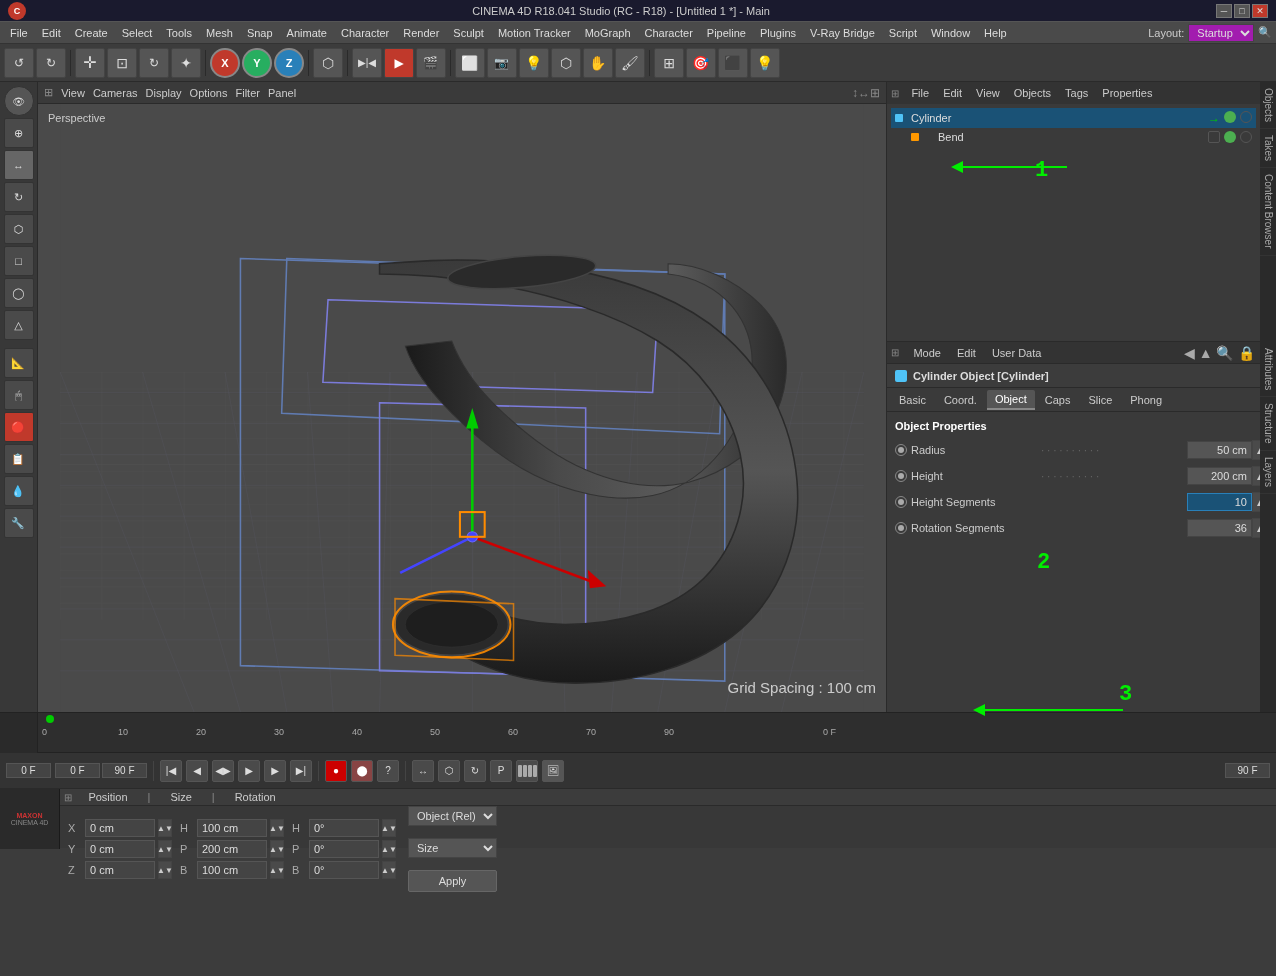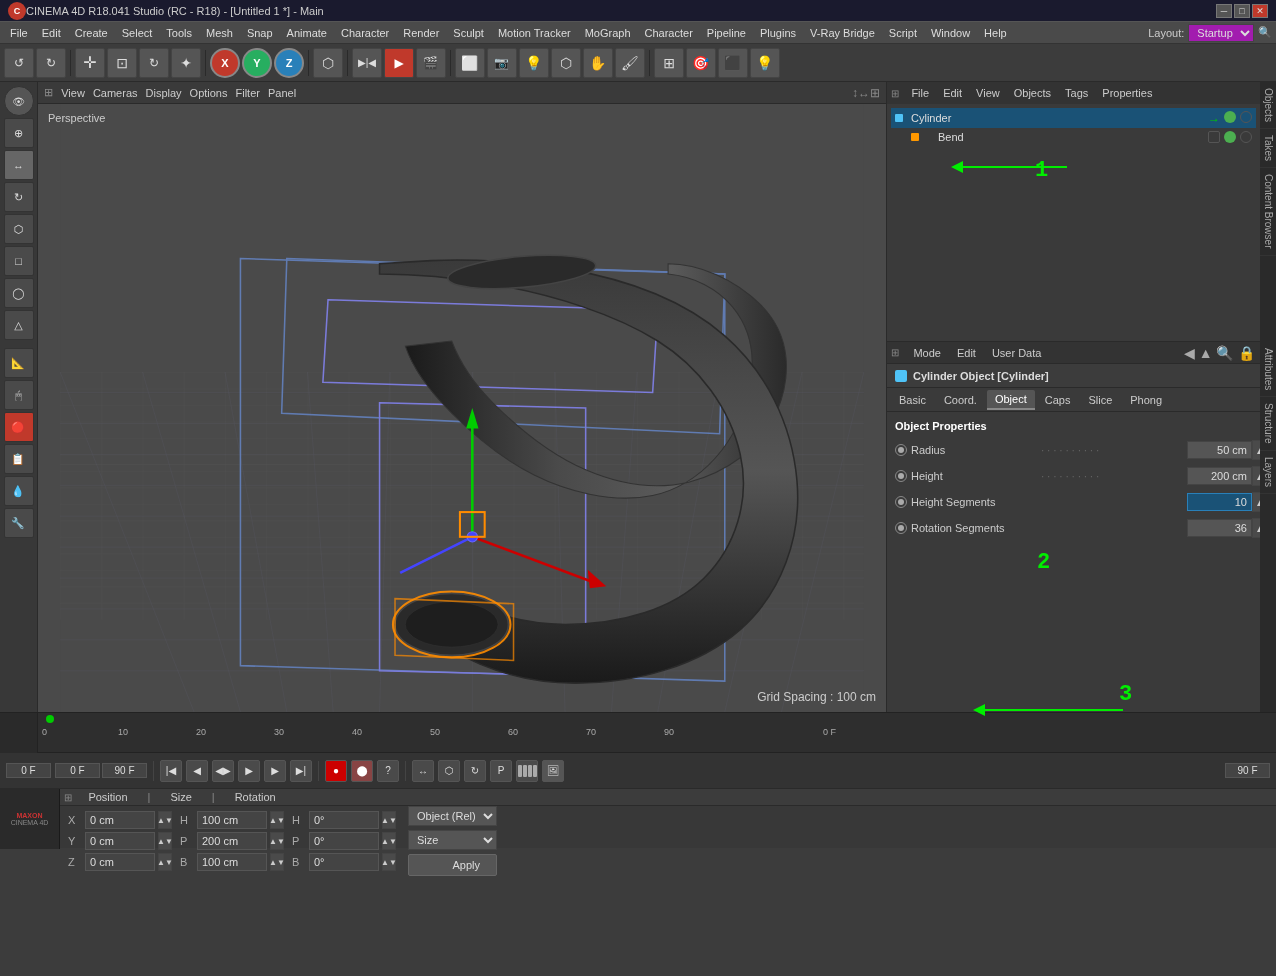--- a/index.html
+++ b/index.html
@@ -3,21 +3,21 @@
   <meta charset="utf-8">
   <style>
     * { margin: 0; padding: 0; box-sizing: border-box; }
     body { width: 1276px; height: 976px; overflow: hidden; background: #3c3c3c; font-family: Arial, sans-serif; font-size: 11px; color: #ddd; }
 
     
     #titlebar {
       height: 22px; background: #1a1a2e; display: flex; align-items: center; justify-content: space-between; padding: 0 8px;
       border-bottom: 1px solid #555;
     }
-    #titlebar .title { color: #ccc; font-size: 11px; flex: 1; text-align: left; }
+    #titlebar .title { color: #ccc; font-size: 11px; flex: 1; text-align: center; }
     #titlebar .win-controls { display: flex; gap: 2px; }
     #titlebar .win-btn { width: 16px; height: 14px; background: #555; border: 1px solid #777; font-size: 9px; display: flex; align-items: center; justify-content: center; cursor: pointer; color: #ddd; }
     #titlebar .win-btn.close { background: #c0392b; }
 
     
     #menubar {
       height: 22px; background: #4a4a4a; display: flex; align-items: center; padding: 0 4px; gap: 2px;
       border-bottom: 1px solid #333;
     }
     .menu-item { padding: 2px 6px; cursor: pointer; font-size: 11px; color: #ddd; }
@@ -50,21 +50,21 @@
 
     
     #viewport-area { flex: 1; display: flex; flex-direction: column; }
     #viewport-toolbar {
       height: 22px; background: #3a3a3a; display: flex; align-items: center; padding: 0 6px; gap: 8px;
       border-bottom: 1px solid #2a2a2a;
     }
     #viewport-toolbar span { color: #ccc; font-size: 11px; cursor: pointer; }
     #viewport { flex: 1; background: #4a4a4a; position: relative; overflow: hidden; }
     #viewport-label { position: absolute; top: 8px; left: 10px; color: #ccc; font-size: 11px; }
-    #grid-spacing { position: absolute; bottom: 8px; right: 10px; color: #ccc; font-size: 12px; }
+    #grid-spacing { position: absolute; bottom: 16px; right: 10px; color: #ccc; font-size: 15px; }
 
     
     #right-panel { width: 390px; background: #3a3a3a; border-left: 1px solid #2a2a2a; display: flex; flex-direction: column; }
 
     
     #object-manager { height: 260px; border-bottom: 1px solid #2a2a2a; display: flex; flex-direction: column; }
     #obj-manager-tabs { height: 22px; background: #333; display: flex; align-items: center; padding: 0 4px; gap: 2px; }
     .obj-tab { padding: 2px 6px; cursor: pointer; font-size: 11px; color: #ccc; }
     #obj-tree { flex: 1; background: #3a3a3a; padding: 4px; }
     .obj-item { display: flex; align-items: center; gap: 4px; padding: 3px 4px; cursor: pointer; }
@@ -110,21 +110,21 @@
     #coord-bar { height: 60px; background: #383838; border-top: 1px solid #2a2a2a; display: flex; }
     #coord-content { flex: 1; display: flex; flex-direction: column; }
     #coord-toolbar { height: 22px; background: #3c3c3c; display: flex; align-items: center; padding: 0 4px; gap: 6px; border-bottom: 1px solid #2a2a2a; }
     .coord-menu-item { padding: 2px 6px; cursor: pointer; font-size: 11px; color: #ccc; }
     #coord-inputs { flex: 1; display: flex; align-items: center; padding: 0 8px; gap: 8px; }
     .coord-group { display: flex; align-items: center; gap: 3px; }
     .coord-label { color: #aaa; font-size: 11px; width: 14px; }
     .coord-input { width: 70px; background: #444; border: 1px solid #555; color: #ddd; font-size: 11px; padding: 2px 4px; }
     .coord-section { display: flex; flex-direction: column; gap: 3px; }
     .coord-select { background: #555; border: 1px solid #444; color: #ddd; font-size: 11px; padding: 2px 4px; }
-    .apply-btn { padding: 4px 16px; background: #555; border: 1px solid #666; color: #ddd; font-size: 11px; cursor: pointer; border-radius: 2px; text-align: right; }
+    .apply-btn { padding: 4px 28px; background: #555; border: 1px solid #666; color: #ddd; font-size: 11px; cursor: pointer; border-radius: 2px; }
 
     
     #maxon-logo { width: 60px; height: 60px; background: #2a2a2a; border-right: 1px solid #1a1a1a; display: flex; align-items: center; justify-content: center; flex-direction: column; }
 
     
     .annot-num { position: absolute; color: #00ee00; font-size: 22px; font-weight: bold; font-family: 'Courier New', monospace; pointer-events: none; z-index: 100; }
 
     
     #viewport svg { width: 100%; height: 100%; }
   </style>
@@ -646,21 +646,21 @@
           <input class="coord-input" value="0°" style="">
           <div class="prop-stepper" style="width:14px;height:18px;font-size:8px;">▲▼</div>
         </div>
         <div class="coord-group">
           <span class="coord-label">B</span>
           <input class="coord-input" value="0°" style="">
           <div class="prop-stepper" style="width:14px;height:18px;font-size:8px;">▲▼</div>
         </div>
       </div>
 
-      <div style="display:flex;flex-direction:column;gap:4px;margin-left:4px;">
+      <div style="display:flex;flex-direction:column;gap:12px;margin-left:4px;">
         <select class="coord-select">
           <option>Object (Rel)</option>
         </select>
         <select class="coord-select">
           <option>Size</option>
         </select>
         <button class="apply-btn">Apply</button>
       </div>
     </div>
   </div>

